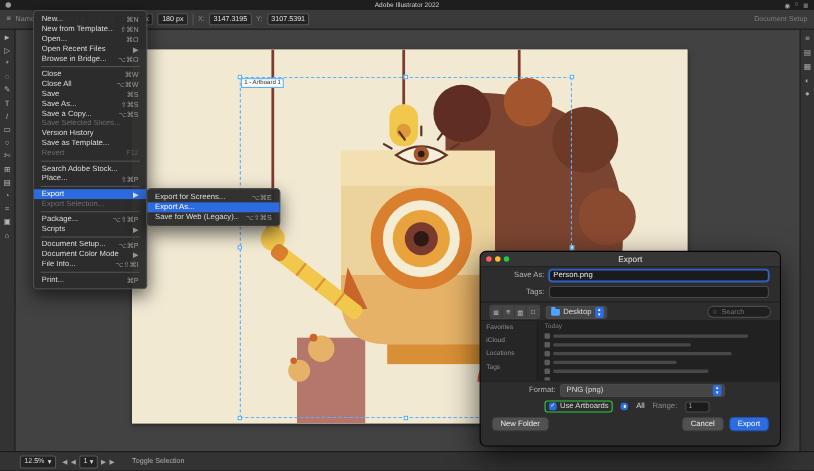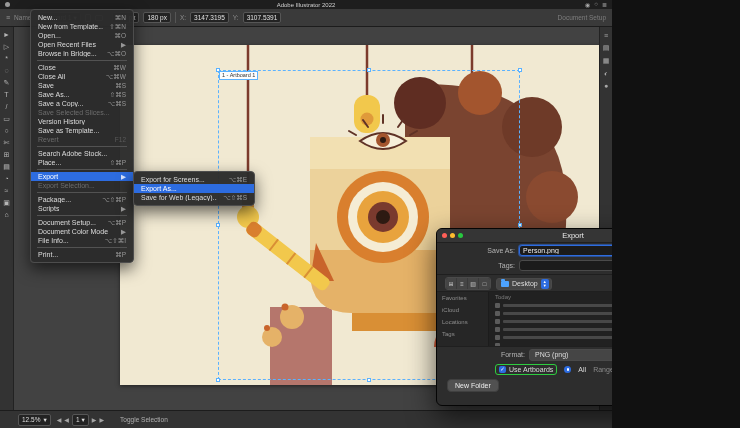--- a/index.html
+++ b/index.html
@@ -1,17 +1,17 @@
 <!DOCTYPE html>
 <html style="--accent: #2d6ce0; --green: #2ecc40;"><head>
 <meta charset="utf-8">
 <style>
   html,body{margin:0;padding:0;background:#111;}
   *{box-sizing:border-box;}
-  .screen{position:relative;width:612px;height:428px;background:#262626;
+  .screen{position:relative;width:740px;height:428px;background:#262626;
     font-family:"Liberation Sans",sans-serif;overflow:hidden;color:#ccc;}
 
   
   .menubar{position:absolute;left:0;top:0;right:0;height:9px;background:#1e1e1e;
     display:flex;align-items:center;padding:0 5px;font-size:6px;color:#c8c8c8;z-index:20;}
   .apple-dot{width:5px;height:5px;border-radius:50%;background:#9a9a9a;display:inline-block;}
   .mb-title{position:absolute;left:0;right:0;text-align:center;font-size:6px;color:#cfcfcf;}
   .mb-icons{margin-left:auto;display:flex;gap:4px;font-size:6px;color:#aaa;z-index:2;}
 
   
@@ -66,21 +66,21 @@
   
   .dialog{position:absolute;left:436px;top:228px;width:274px;height:178px;background:#2d2d2d;
     border:1px solid #050505;border-radius:6px;box-shadow:0 10px 28px rgba(0,0,0,.65);
     z-index:60;font-size:7px;color:#ddd;overflow:hidden;}
   .d-titlebar{position:relative;height:14px;background:#353535;border-bottom:1px solid #202020;
     display:flex;align-items:center;padding:0 5px;}
   .lights{display:flex;gap:3px;z-index:2;}
   .light{width:5px;height:5px;border-radius:50%;}
   .light.r{background:#ff5f57;} .light.y{background:#febc2e;} .light.g{background:#28c840;}
   .d-title{position:absolute;left:0;right:0;text-align:center;font-size:7.5px;color:#e8e8e8;}
-  .d-row{display:flex;align-items:center;height:15px;padding:0 10px;gap:4px;margin-left:20px;}
+  .d-row{display:flex;align-items:center;height:15px;padding:0 10px;gap:4px;}
   .d-row .rlabel{width:48px;text-align:right;color:#b5b5b5;flex:none;}
   .d-input{flex:1;height:11px;background:#1b1b1b;border:1px solid #4a4a4a;border-radius:3px;
     color:#eee;font:inherit;padding:0 3px;outline:none;}
   .d-input.focused{border:1px solid var(--accent,#2d6ce0);box-shadow:0 0 0 1px rgba(45,108,224,.55);}
   .d-sep{height:1px;background:#1f1f1f;margin:1px 0;}
   .d-toolbar{display:flex;align-items:center;height:15px;padding:0 8px;gap:5px;}
   .seg{display:flex;border:1px solid #4a4a4a;border-radius:3px;overflow:hidden;}
   .seg .seg-btn{width:11px;height:11px;display:flex;align-items:center;justify-content:center;
     background:#454545;border-right:1px solid #3a3a3a;font-size:6px;color:#ccc;}
   .seg .seg-btn:last-child{border-right:0;}

